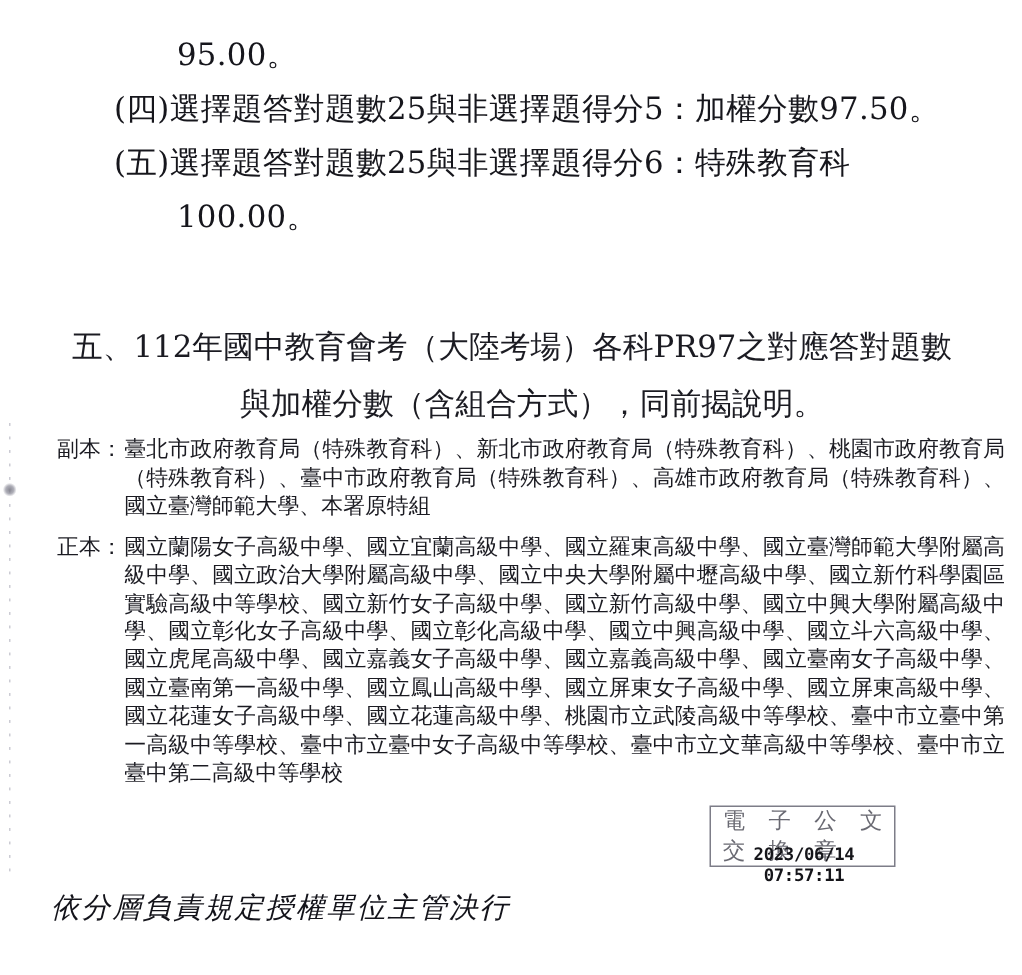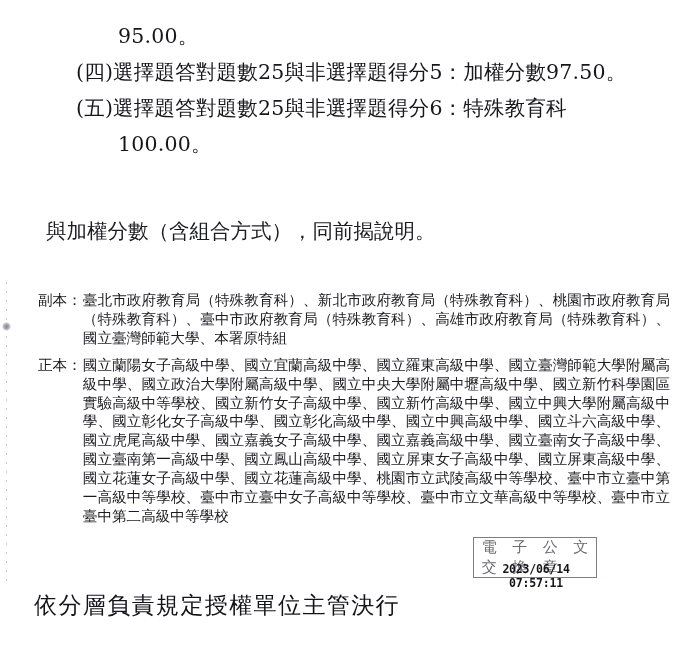--- a/index.html
+++ b/index.html
@@ -73,22 +73,23 @@
   }
   .item-five .l1 {
     font-size: 20.5px;
     line-height: 38px;
     padding-left: 48px;
     white-space: nowrap;
   }
   .item-five .l2 {
     font-size: 20.5px;
     line-height: 38px;
-    padding-left: 46px;
-    white-space: nowrap;
+    padding-left: 118px;
+    white-space: nowrap;
+    margin-left: 42px;
   }
 
   
   .recipients {
     position: absolute;
     left: 38px;
     top: 291px;
     width: 632px;
   }
   .rcpt-block {
@@ -158,43 +159,45 @@
     letter-spacing: -.2px;
   }
   .seal-stamp .t-date { transform: translateY(-1px); margin-top: 36px; }
   .seal-stamp .t-time { transform: translateY(0px); }
 
   
   .decision {
     position: absolute;
     left: 34px;
     top: 588px;
-    font-size: 23px;
+    font-size: 19px;
     line-height: 34px;
     letter-spacing: 1.4px;
     white-space: nowrap;
     color: #13131a;
+    font-style: italic;
   }
 </style>
 </head>
 <body>
 
 <div class="page">
 
   <div class="fold-mark"></div>
   <div class="fold-smudge"></div>
 
   <div class="clauses">
     <div class="clause-line indent-2">95.00。</div>
     <div class="clause-line indent-1">(四)選擇題答對題數25與非選擇題得分5：加權分數97.50。</div>
     <div class="clause-line indent-1">(五)選擇題答對題數25與非選擇題得分6：特殊教育科</div>
     <div class="clause-line indent-2">100.00。</div>
   </div>
 
   <div class="item-five">
+    <div class="l1">五、112年國中教育會考（大陸考場）各科PR97之對應答對題數</div>
     <div class="l2">與加權分數（含組合方式），同前揭說明。</div>
   </div>
 
   <div class="recipients">
 
     <div class="rcpt-block">
       <span class="rcpt-label">副本：</span>
       <span class="rcpt-body">臺北市政府教育局（特殊教育科）、新北市政府教育局（特殊教育科）、桃園市政府教育局（特殊教育科）、臺中市政府教育局（特殊教育科）、高雄市政府教育局（特殊教育科）、國立臺灣師範大學、本署原特組</span>
     </div>
 

